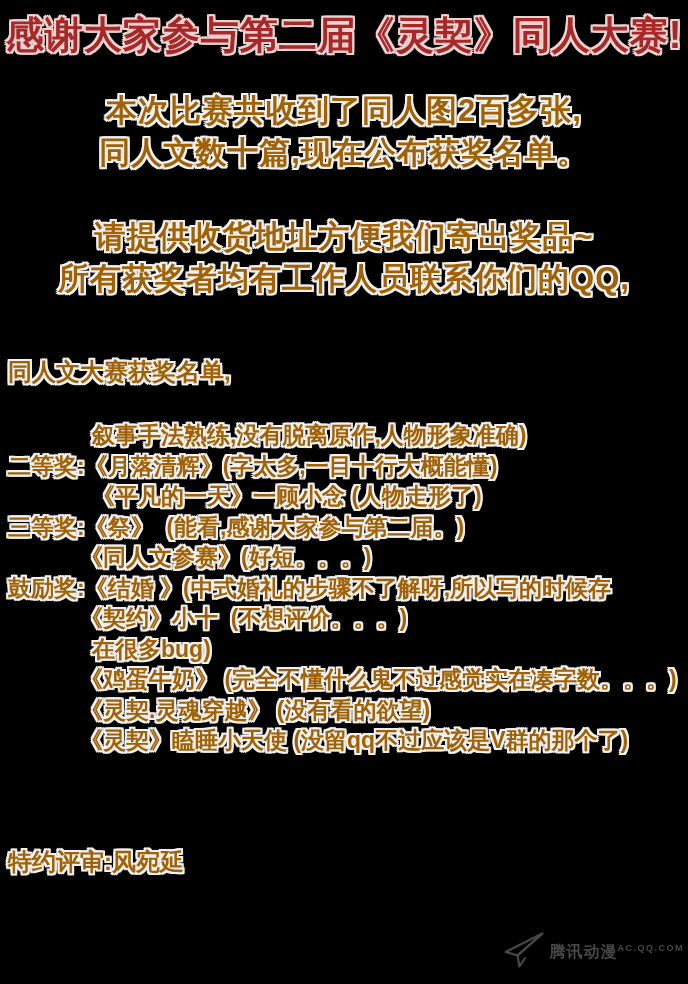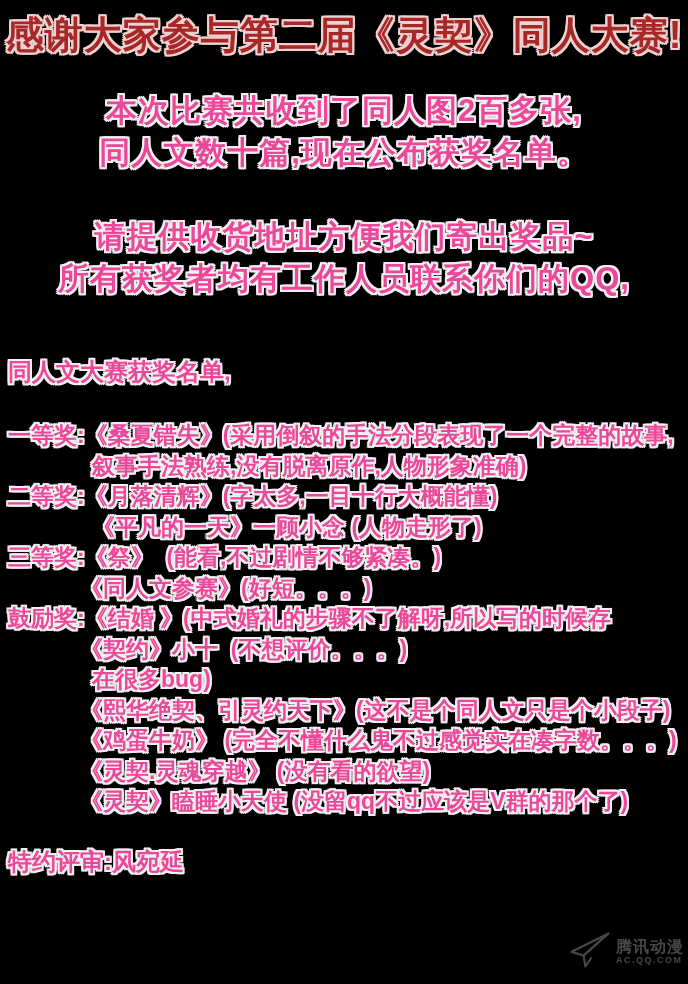--- a/index.html
+++ b/index.html
@@ -7,21 +7,21 @@
     position: relative;
     width: 688px;
     height: 984px;
     background: #000;
     overflow: hidden;
     font-family: "Liberation Sans", "DejaVu Sans", sans-serif;
     font-weight: bold;
   }
   
   .stroke-w {
-    color: #ec4899;
+    color: #a16207;
     text-shadow:
       -2px -2px 0 #f1f1f1,  0 -2px 0 #f1f1f1,  2px -2px 0 #f1f1f1,
       -2px  0   0 #f1f1f1,  2px  0   0 #f1f1f1,
       -2px  2px 0 #f1f1f1,  0  2px 0 #f1f1f1,  2px  2px 0 #f1f1f1;
   }
   .title {
     position: absolute; top: 10px; left: 0; right: 0;
     text-align: center;
     font-size: 38px;
     letter-spacing: 1px;
@@ -52,21 +52,21 @@
   .indent-lg { padding-left: 84px; }
   .jury {
     position: absolute; top: 846px; left: 8px;
     font-size: 24px;
   }
   .watermark {
     position: absolute; right: 4px; bottom: 8px;
     display: flex; align-items: center; gap: 4px;
     color: #474747;
   }
-  .watermark .wm-texts { display: flex; flex-direction: column; line-height: 1.05; }
+  .watermark .wm-texts { display: flex; flex-direction: row; line-height: 1.05; }
   .wm-name   { font-size: 16px; letter-spacing: 1px; }
   .wm-domain { font-size: 9px; letter-spacing: 1.5px; }
 </style>
 </head>
 <body>
 
 <div class="page">
 
   <div class="title">感谢大家参与第二届《灵契》同人大赛!</div>
 
@@ -76,30 +76,28 @@
   </div>
 
   <div class="notice">
     <div class="stroke-w">请提供收货地址方便我们寄出奖品~</div>
     <div class="stroke-w">所有获奖者均有工作人员联系你们的QQ,</div>
   </div>
 
   <div class="list-header stroke-w">同人文大赛获奖名单,</div>
 
   <div class="awards">
-    <div class="line stroke-w">一等奖:《桑夏错失》(采用倒叙的手法分段表现了一个完整的故事,</div>
     <div class="line indent-lg stroke-w">叙事手法熟练,没有脱离原作,人物形象准确)</div>
     <div class="line stroke-w">二等奖:《月落清辉》(字太多,一目十行大概能懂)</div>
     <div class="line indent-lg stroke-w">《平凡的一天》一顾小念 (人物走形了)</div>
-    <div class="line stroke-w">三等奖:《祭》  (能看,不过剧情不够紧凑。)</div>
+    <div class="line stroke-w">三等奖:《祭》  (能看,感谢大家参与第二届。)</div>
     <div class="line indent stroke-w">《同人文参赛》(好短。。。)</div>
     <div class="line stroke-w">鼓励奖:《结婚 》(中式婚礼的步骤不了解呀,所以写的时候存</div>
     <div class="line indent stroke-w">《契约》小十  (不想评价。。。)</div>
     <div class="line indent-lg stroke-w">在很多bug)</div>
-    <div class="line indent stroke-w">《熙华绝契、引灵约天下》(这不是个同人文只是个小段子)</div>
     <div class="line indent stroke-w">《鸡蛋牛奶》 (完全不懂什么鬼不过感觉实在凑字数。。。)</div>
     <div class="line indent stroke-w">《灵契.灵魂穿越》 (没有看的欲望)</div>
     <div class="line indent stroke-w">《灵契》瞌睡小天使 (没留qq不过应该是V群的那个了)</div>
   </div>
 
   <div class="jury stroke-w">特约评审:风宛延</div>
 
   <div class="watermark">
     <span>
       <svg width="44" height="44" viewBox="0 0 48 48" fill="none" stroke="#474747" stroke-width="2.4" stroke-linejoin="round" stroke-linecap="round">

